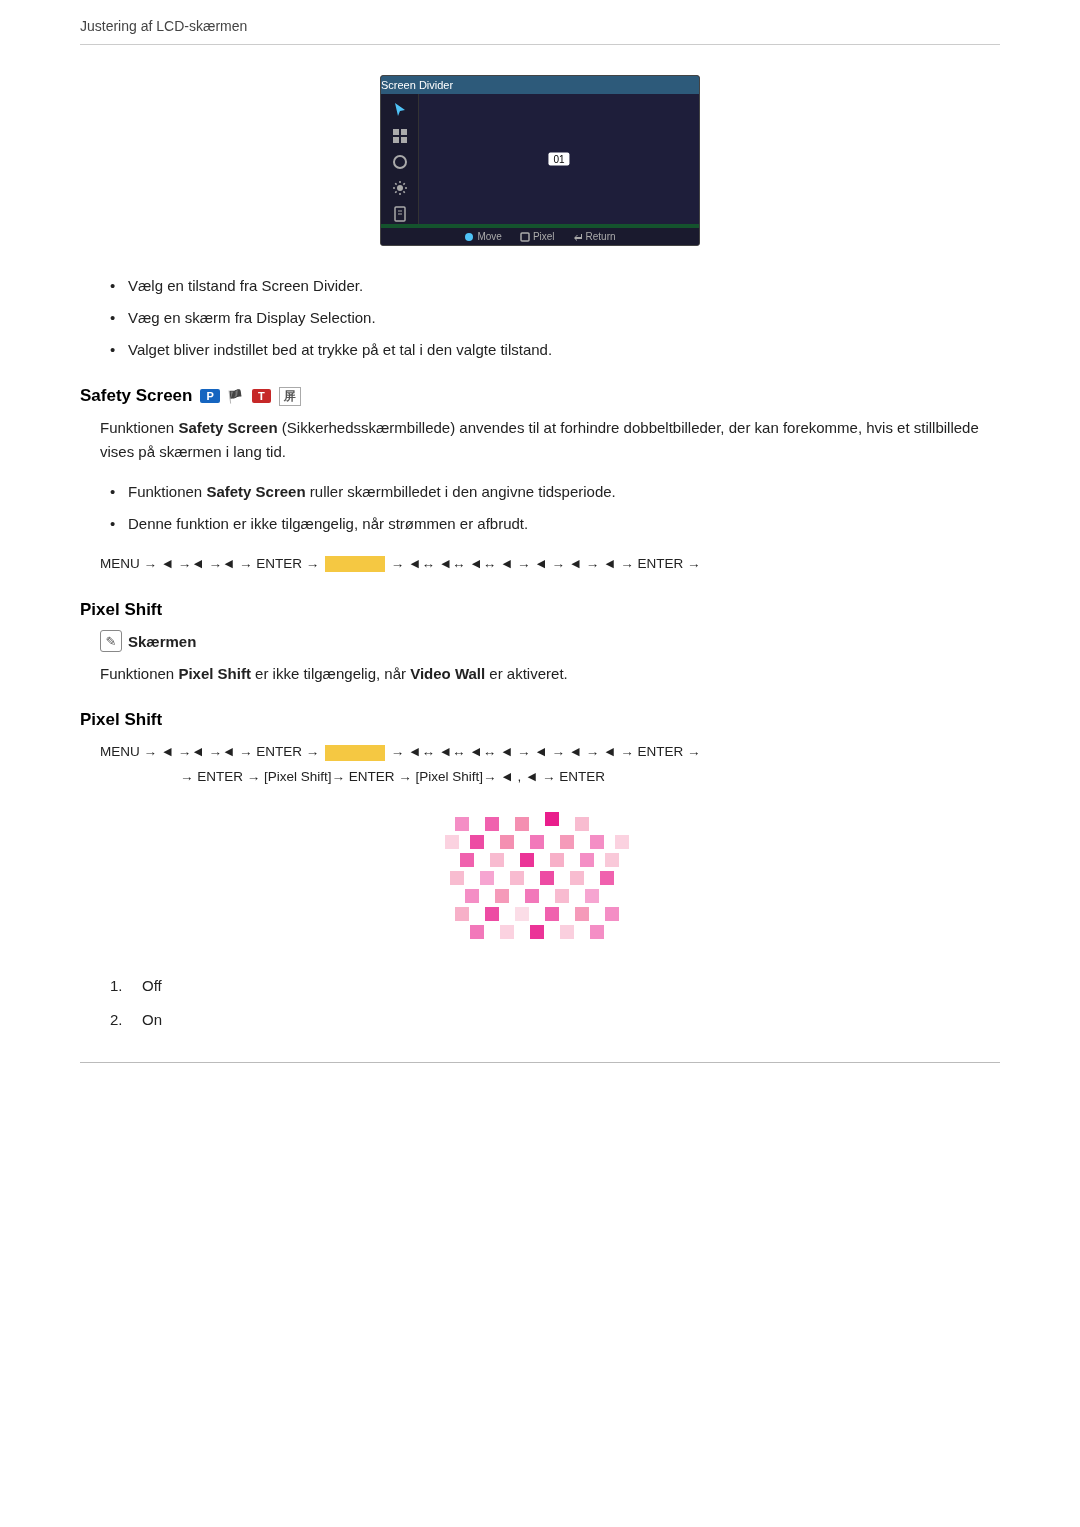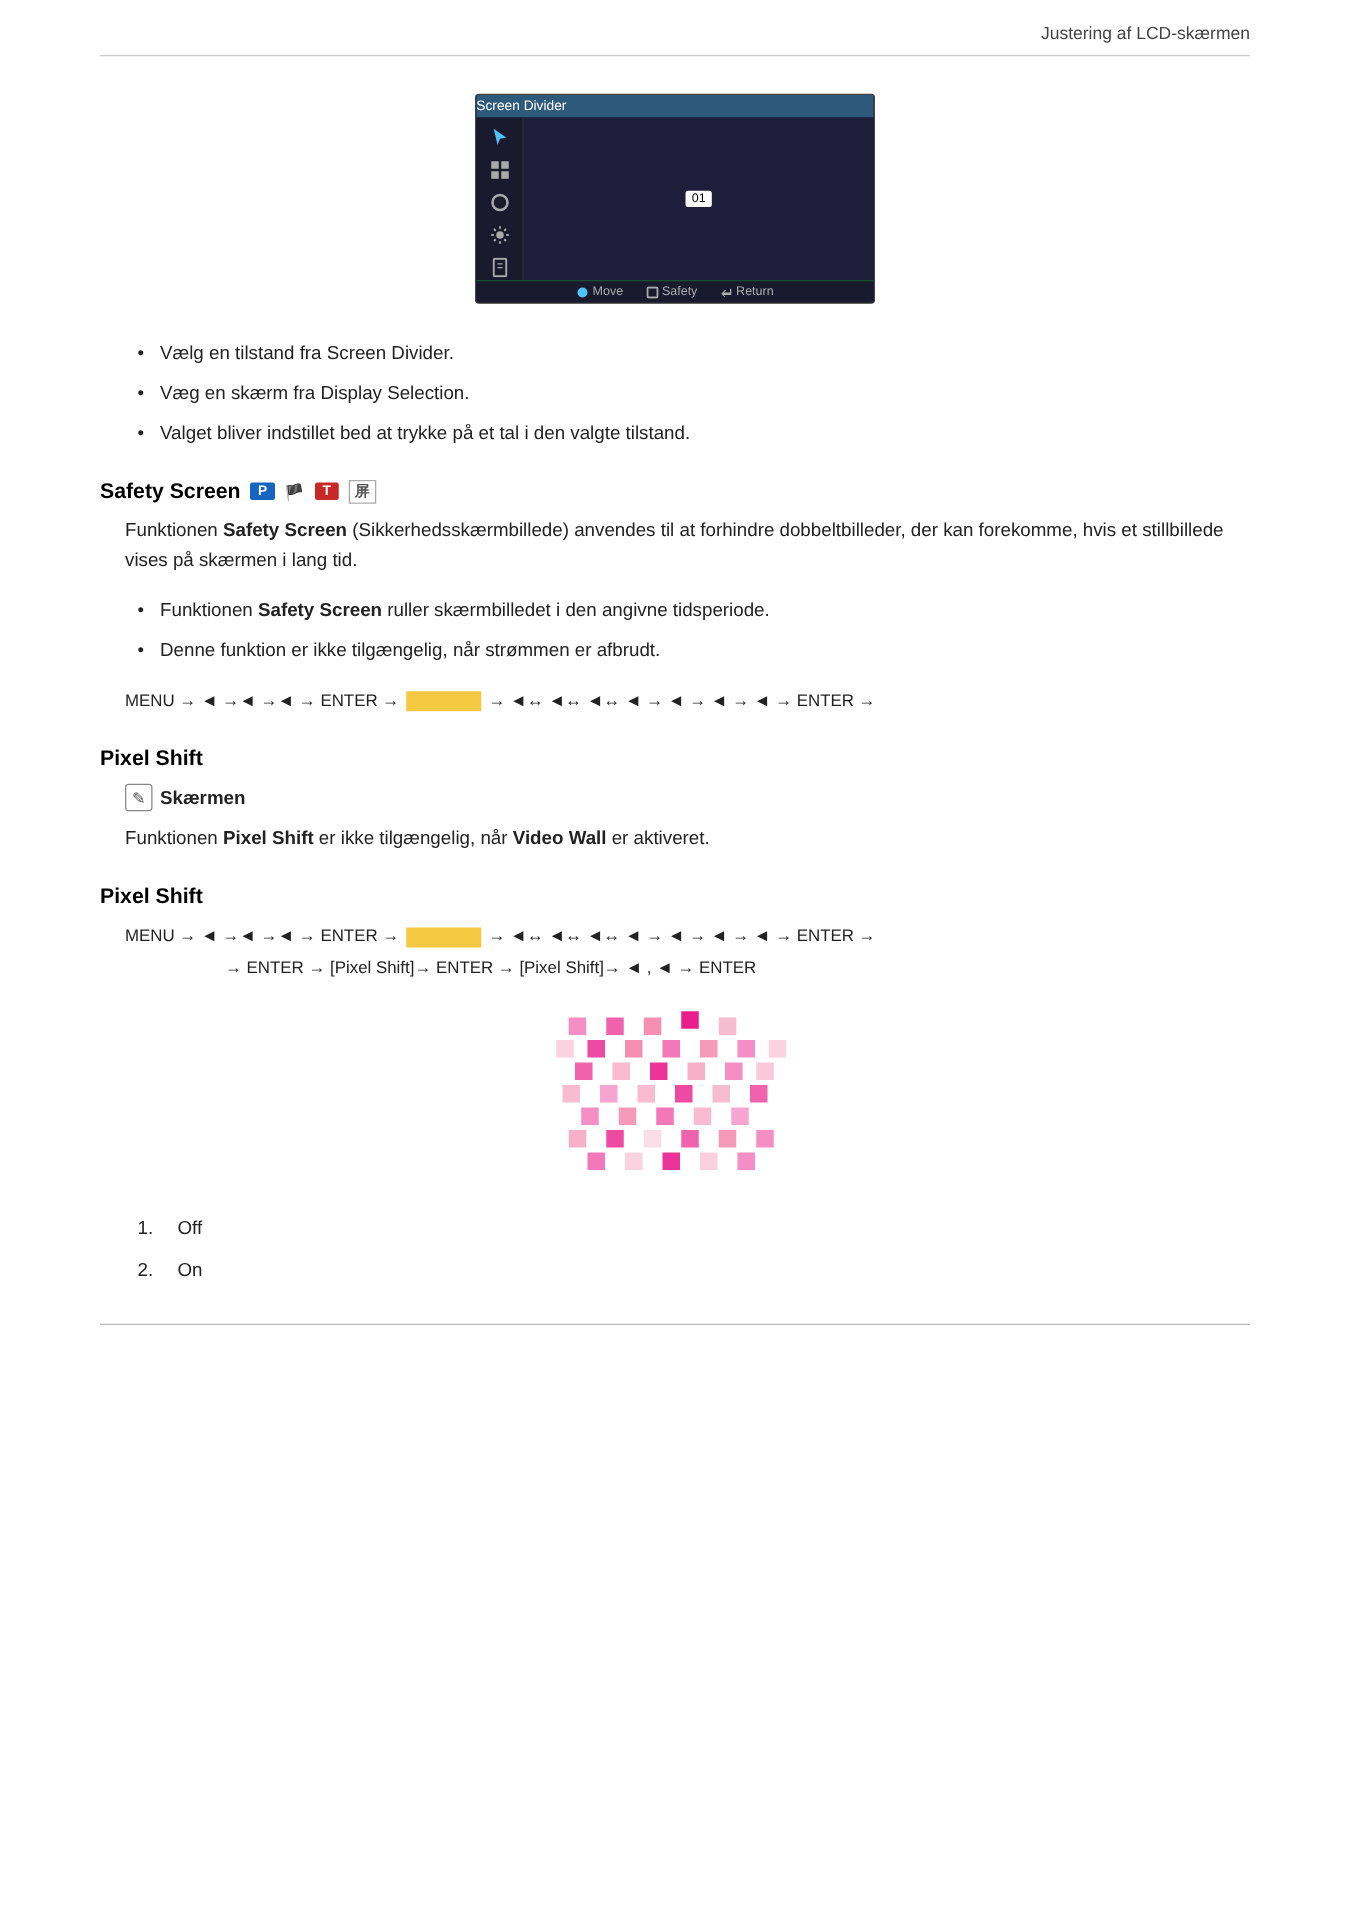--- a/index.html
+++ b/index.html
@@ -12,21 +12,21 @@
       color: #222;
     }
 
     .page-wrapper {
       padding: 0 80px;
     }
 
     
     .page-header {
       border-bottom: 1px solid #ccc;
-      text-align: right;
+      text-align: left;
       padding: 18px 0 10px 0;
       font-size: 14px;
       color: #444;
       margin-bottom: 30px;
     }
 
     
     .screen-divider-container {
       display: flex;
       justify-content: center;
@@ -100,21 +100,21 @@
       padding: 1px 5px;
       border-radius: 2px;
       position: absolute;
       top: 50%;
       left: 50%;
       transform: translate(-50%, -50%);
     }
 
     .screen-divider-footer {
       background: #1a1a2e;
-      border-top: 1px solid #14532d;
+      border-top: 4px solid #14532d;
       padding: 3px 8px;
       display: flex;
       gap: 18px;
       justify-content: center;
     }
 
     .footer-hint {
       font-size: 10px;
       color: #aaa;
       display: flex;
@@ -315,21 +315,21 @@
         <span class="footer-hint">
           <svg width="10" height="10" viewBox="0 0 10 10" fill="#4fc3f7">
               <circle cx="5" cy="5" r="4"></circle>
             </svg>
           <span>Move</span>
         </span>
         <span class="footer-hint">
           <svg width="10" height="10" viewBox="0 0 10 10">
               <rect x="1" y="1" width="8" height="8" rx="1" fill="none" stroke="#aaa" stroke-width="1.5"></rect>
             </svg>
-          <span>Safety</span>
+          <span>Pixel</span>
         </span>
         <span class="footer-hint">
           <svg width="10" height="10" viewBox="0 0 10 10" fill="#aaa">
               <path d="M8 2v3H3l2-2H4L1 6l3 3V8L3 7h6V2z"></path>
             </svg>
           <span>Return</span>
         </span>
       </div>
     </div>
   </div>

